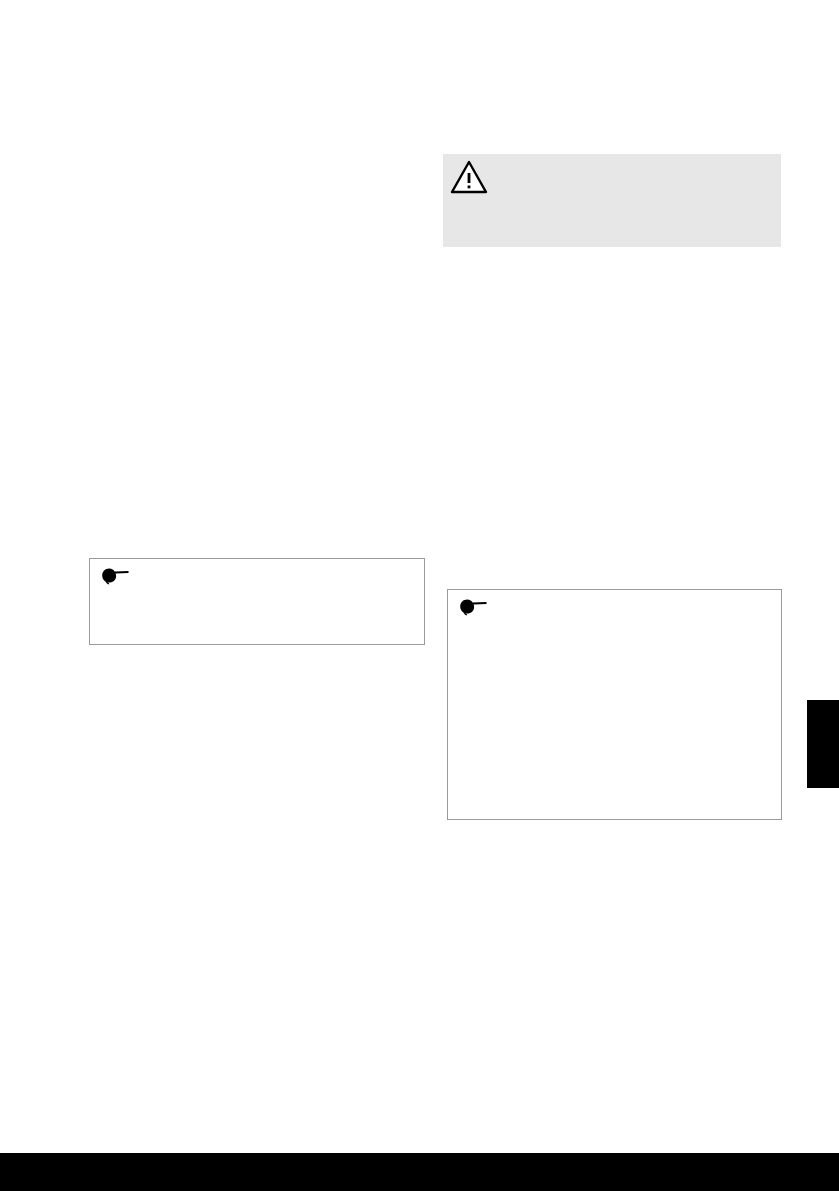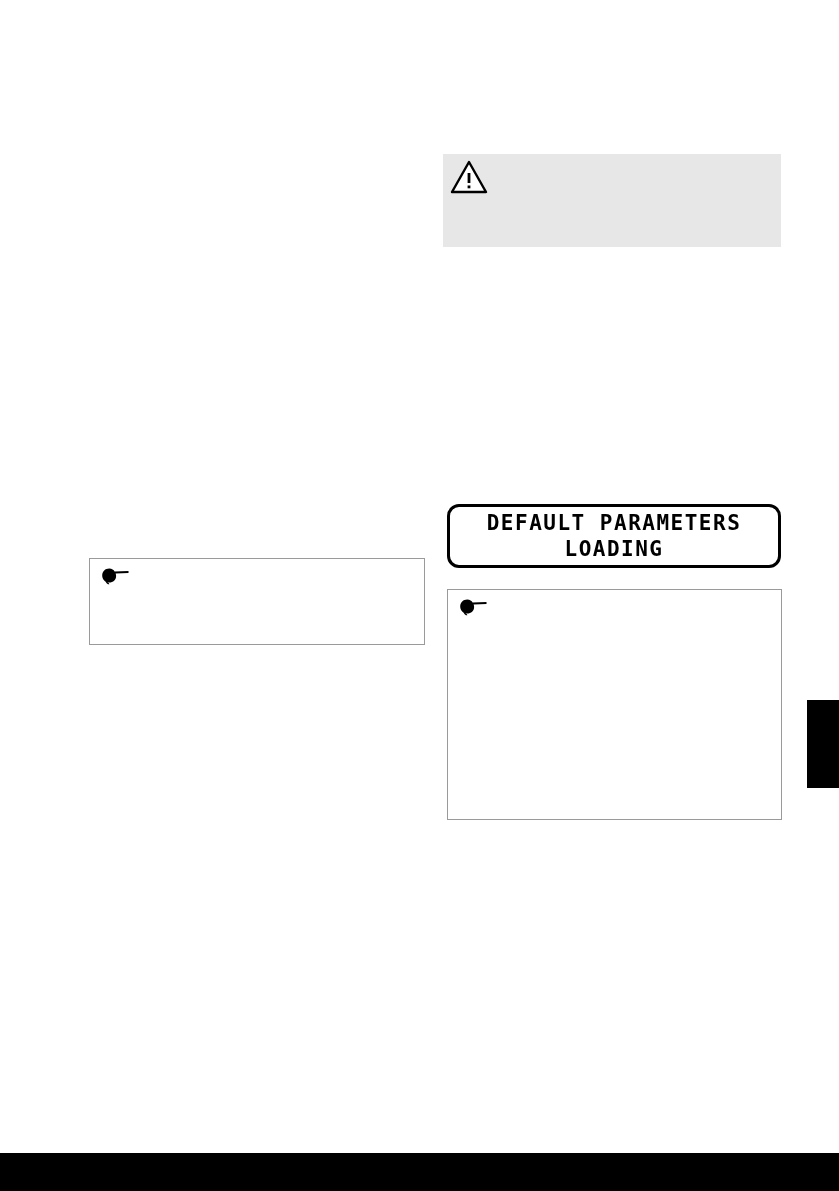--- a/index.html
+++ b/index.html
@@ -174,24 +174,20 @@
     <span class="warning-icon">
       <svg width="38" height="34" viewBox="0 0 38 34" xmlns="http://www.w3.org/2000/svg">
         <polygon points="19,2 36,32 2,32" fill="#ffffff" stroke="#000000" stroke-width="2.4" stroke-linejoin="round"></polygon>
         <rect x="17.6" y="13" width="2.8" height="10" fill="#000000"></rect>
         <rect x="17.6" y="25.5" width="2.8" height="2.8" fill="#000000"></rect>
       </svg>
     </span>
     <div class="warning-text"></div>
   </div>
 
-  <div class="lcd-panel">
-    <div class="lcd-line">DEFAULT PARAMETERS</div>
-    <div class="lcd-line">LOADING</div>
-  </div>
 
   <div class="note-box note-box-left">
     <span class="note-hand">
       <svg width="32" height="20" viewBox="0 0 32 20" xmlns="http://www.w3.org/2000/svg">
         <path d="M3.2,10.6 C3.2,6.4 6.3,3.6 10.2,3.6 C13.0,3.6 14.7,5.0 15.6,6.4
                  L29.5,6.0 L29.5,8.0 L16.6,8.6 C17.0,9.4 17.1,10.2 17.1,11.0
                  C17.1,14.9 14.2,17.6 10.2,17.6 C6.3,17.6 3.2,14.8 3.2,10.6 Z" fill="#000000"></path>
         <path d="M6.6,16.2 C7.0,18.2 8.6,19.4 10.4,19.3 L9.4,17.6 Z" fill="#000000"></path>
       </svg>
     </span>

